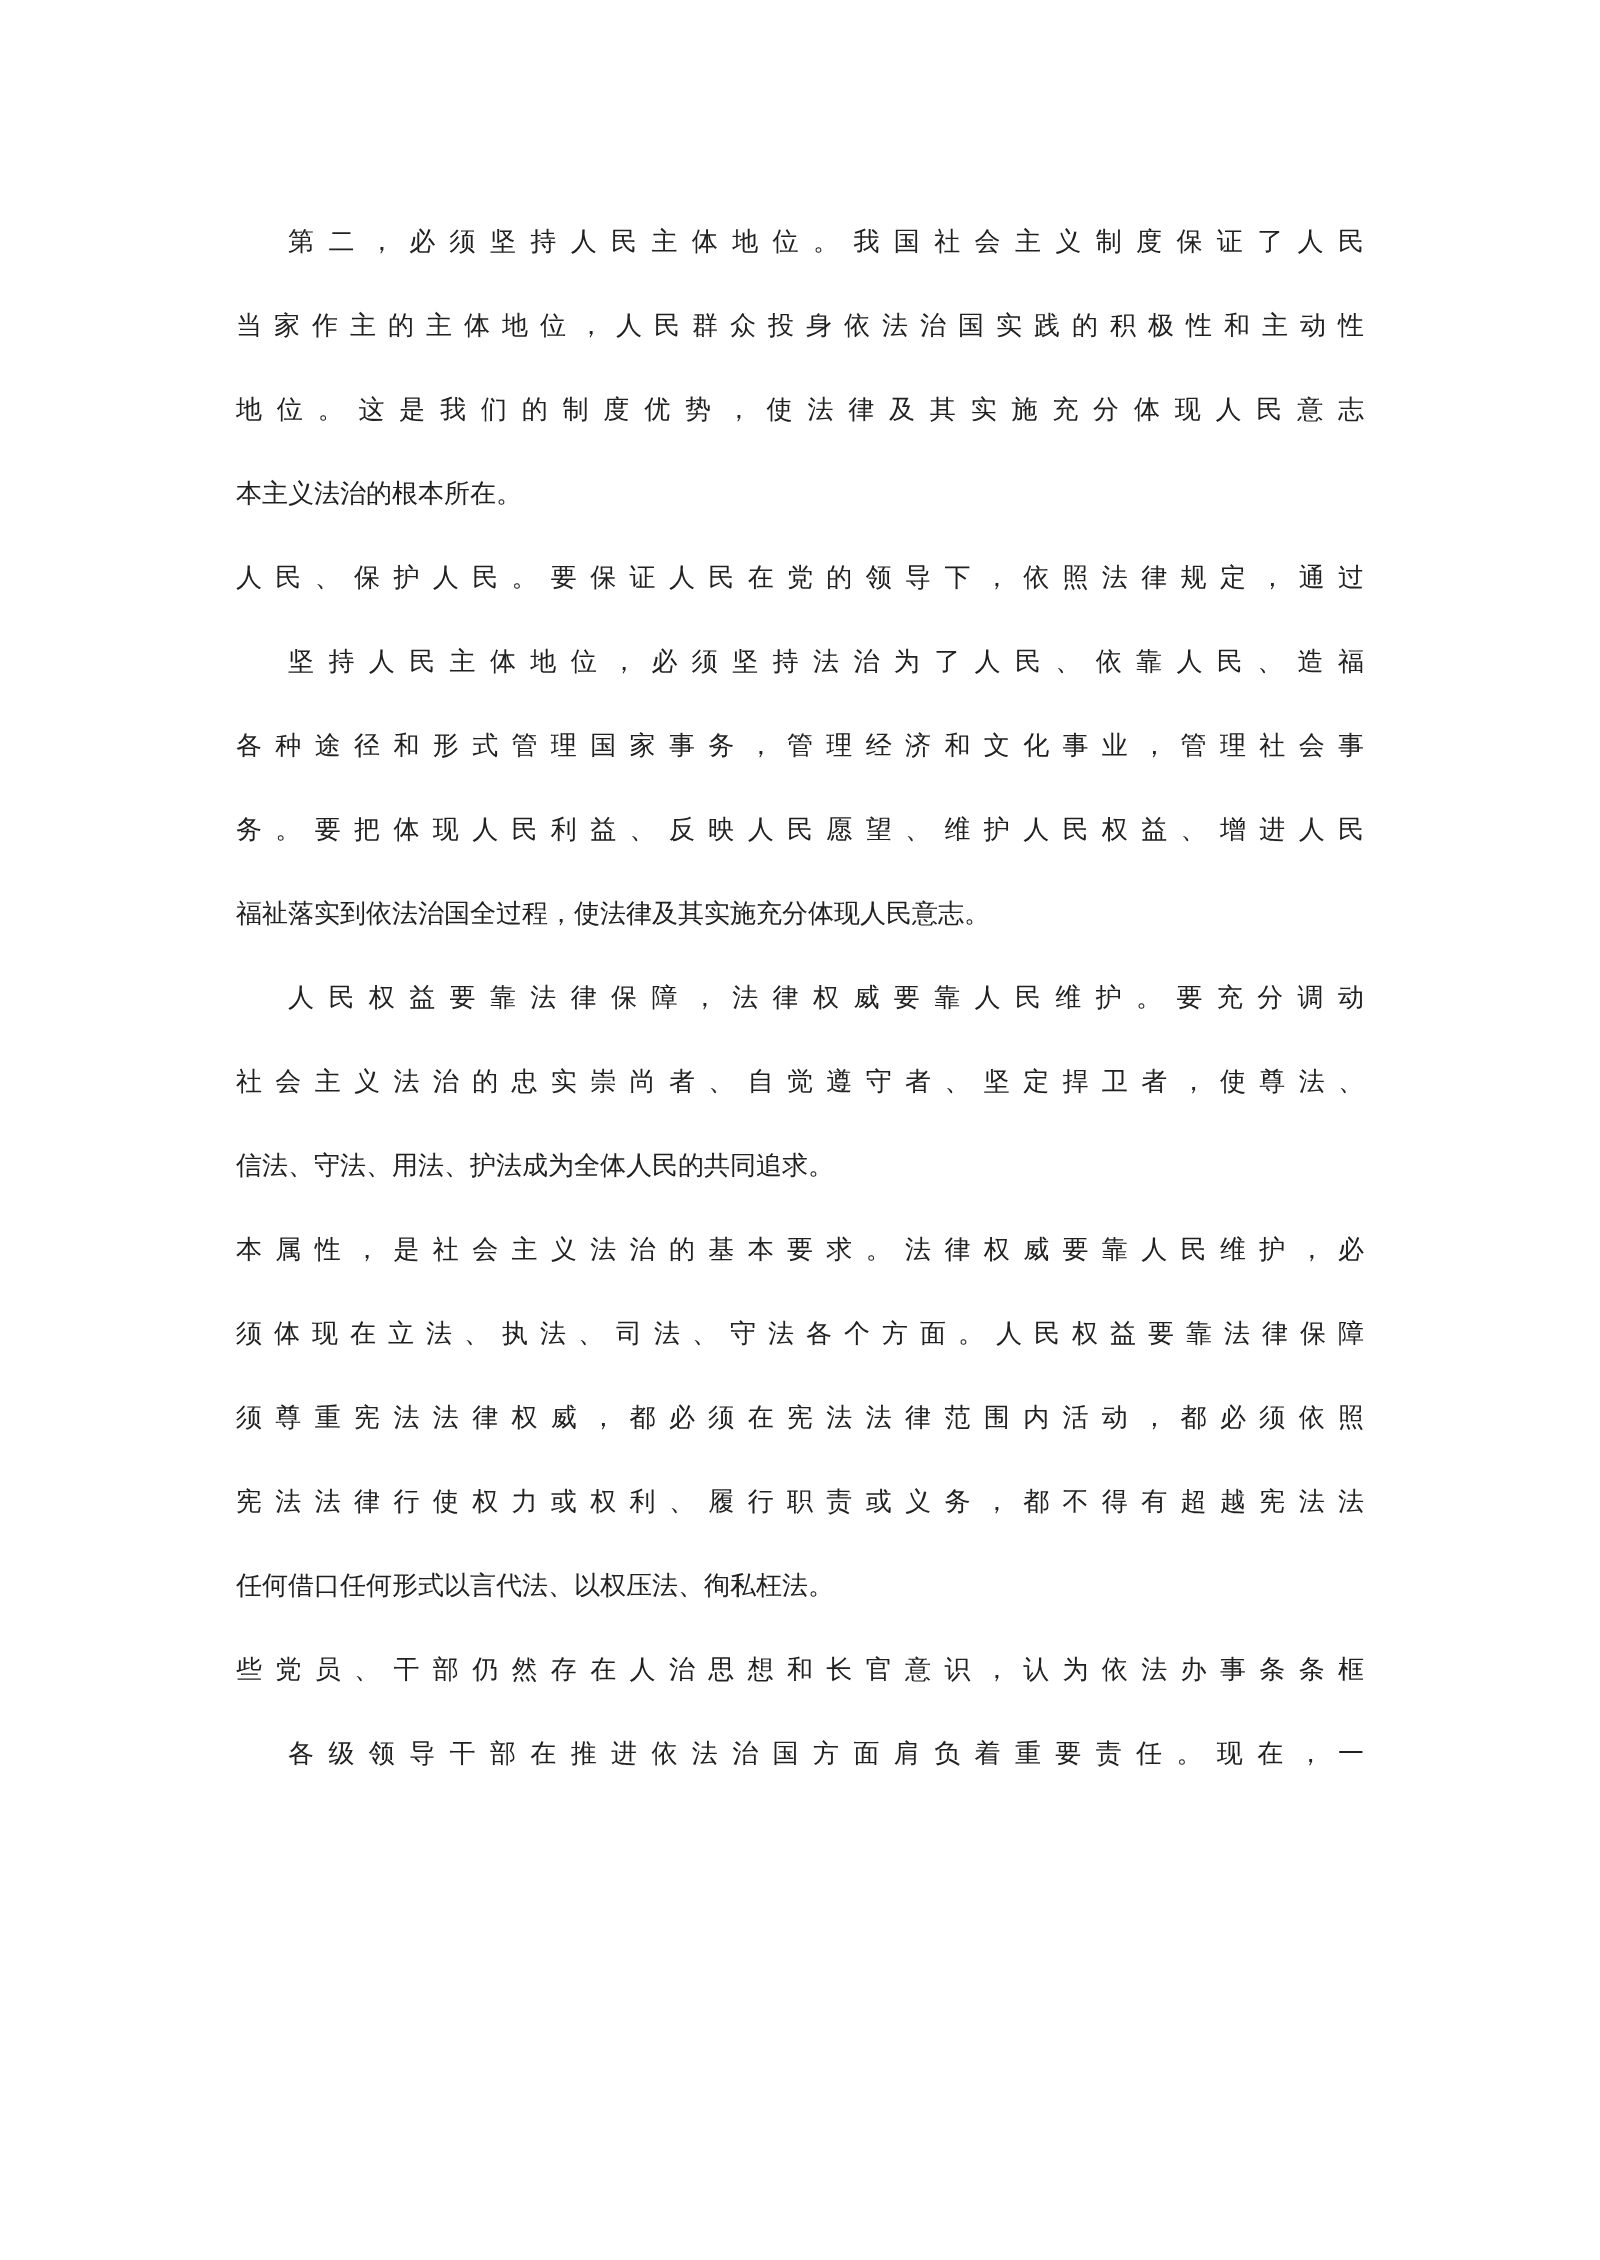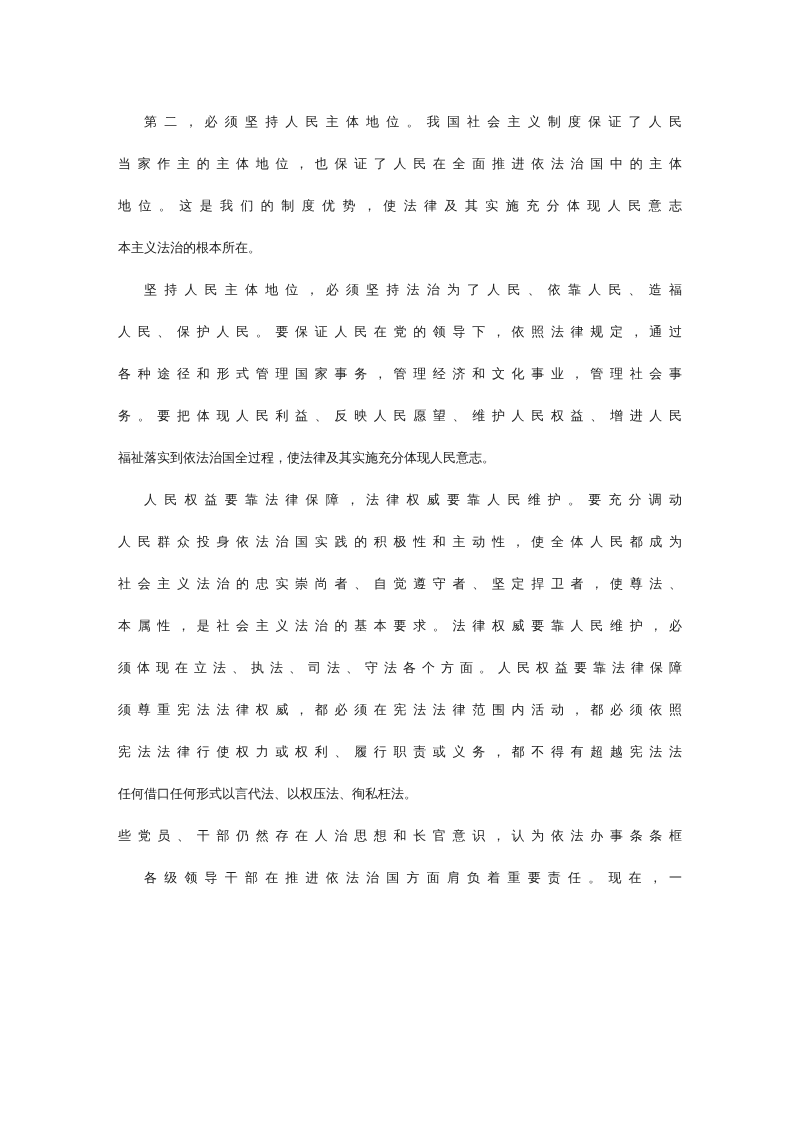--- a/index.html
+++ b/index.html
@@ -42,35 +42,35 @@
     text-align-last: left;
   }
 </style>
 </head>
 <body>
 
 <div class="page">
   <div class="text-block" style="color: rgb(33, 33, 33);">
       <div class="paragraph">
         <div class="line para-first">第二，必须坚持人民主体地位。我国社会主义制度保证了人民</div>
-        <div class="line">当家作主的主体地位，也保证了人民在全面推进依法治国中的主体</div>
+        <div class="line">当家作主的主体地位，人民群众投身依法治国实践的积极性和主动性</div>
         <div class="line">地位。这是我们的制度优势，使法律及其实施充分体现人民意志</div>
         <div class="line para-last">本主义法治的根本所在。</div>
       </div>
       <div class="paragraph">
+        <div class="line">人民、保护人民。要保证人民在党的领导下，依照法律规定，通过</div>
         <div class="line para-first">坚持人民主体地位，必须坚持法治为了人民、依靠人民、造福</div>
-        <div class="line">人民、保护人民。要保证人民在党的领导下，依照法律规定，通过</div>
         <div class="line">各种途径和形式管理国家事务，管理经济和文化事业，管理社会事</div>
         <div class="line">务。要把体现人民利益、反映人民愿望、维护人民权益、增进人民</div>
         <div class="line para-last">福祉落实到依法治国全过程，使法律及其实施充分体现人民意志。</div>
       </div>
       <div class="paragraph">
         <div class="line para-first">人民权益要靠法律保障，法律权威要靠人民维护。要充分调动</div>
-        <div class="line">人民群众投身依法治国实践的积极性和主动性，使全体人民都成为</div>
         <div class="line">社会主义法治的忠实崇尚者、自觉遵守者、坚定捍卫者，使尊法、</div>
+        <div class="line para-last">信法、守法、用法、护法成为全体人民的共同追求。</div>
       </div>
       <div class="paragraph">
         <div class="line">本属性，是社会主义法治的基本要求。法律权威要靠人民维护，必</div>
         <div class="line">须体现在立法、执法、司法、守法各个方面。人民权益要靠法律保障</div>
         <div class="line">须尊重宪法法律权威，都必须在宪法法律范围内活动，都必须依照</div>
         <div class="line">宪法法律行使权力或权利、履行职责或义务，都不得有超越宪法法</div>
         <div class="line para-last">任何借口任何形式以言代法、以权压法、徇私枉法。</div>
       </div>
       <div class="paragraph">
         <div class="line">些党员、干部仍然存在人治思想和长官意识，认为依法办事条条框</div>

